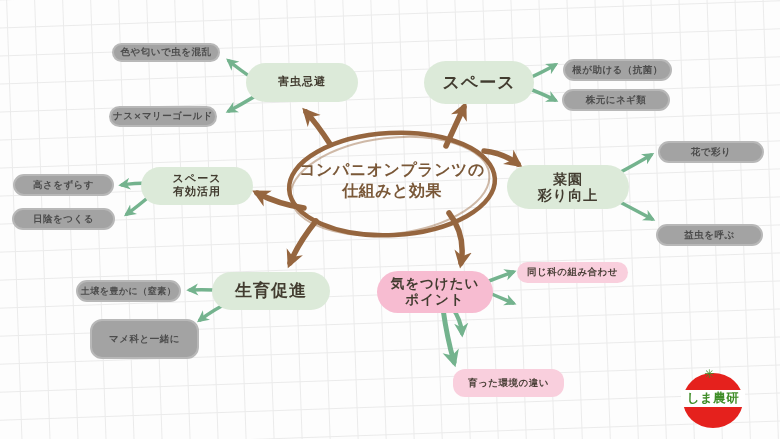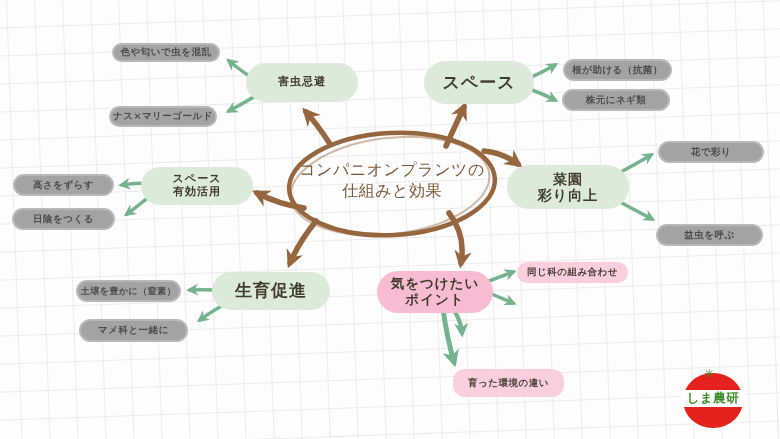--- a/index.html
+++ b/index.html
@@ -27,21 +27,21 @@
     background-image:
       linear-gradient(var(--grid-line) 1px, transparent 1px),
       linear-gradient(90deg, var(--grid-line) 1px, transparent 1px);
     background-size:28px 28px;
     opacity:.55;
     transform:rotate(-2deg);
   }
   .layer{position:absolute;left:0;top:0;width:780px;height:439px;}
   .center-title{
     position:absolute;left:292px;top:160px;width:200px;
-    text-align:center;font-weight:normal;font-size:16px;line-height:1.3;
+    text-align:center;font-weight:bold;font-size:16px;line-height:1.3;
     color:var(--brown-text);letter-spacing:.5px;
   }
   .pill-main{
     position:absolute;display:flex;align-items:center;justify-content:center;
     background:var(--green-node);border-radius:22px;
     font-weight:bold;color:var(--text-dark);text-align:center;
     letter-spacing:1px;line-height:1.15;
   }
   .pill-main.pink{background:var(--pink-node);}
   .pill-sub{
@@ -151,21 +151,21 @@
   <div class="pill-sub" style="left:563px;top:59px;width:109px;height:22px;">根が助ける（抗菌）</div>
   <div class="pill-sub" style="left:562px;top:89px;width:108px;height:22px;">株元にネギ類</div>
 
   <div class="pill-sub" style="left:13px;top:174px;width:101px;height:22px;">高さをずらす</div>
   <div class="pill-sub" style="left:12px;top:208px;width:103px;height:22px;">日陰をつくる</div>
 
   <div class="pill-sub" style="left:658px;top:141px;width:106px;height:22px;">花で彩り</div>
   <div class="pill-sub" style="left:656px;top:224px;width:107px;height:22px;">益虫を呼ぶ</div>
 
   <div class="pill-sub" style="left:76px;top:280px;width:105px;height:22px;font-size:9px;">土壌を豊かに（窒素）</div>
-  <div class="pill-sub" style="left:79px;top:319px;width:109px;height:23px;">マメ科と一緒に</div>
+  <div class="pill-sub" style="left:90px;top:319px;width:109px;height:40px;">マメ科と一緒に</div>
 
   <div class="pill-sub pink" style="left:517px;top:262px;width:111px;height:21px;">同じ科の組み合わせ</div>
   <div class="pill-sub pink" style="left:453px;top:369px;width:111px;height:28px;">育った環境の違い</div>
 
   <div class="logo">
     <div class="logo-circle"></div>
     <div class="logo-stem">✳</div>
     <div class="logo-band">
       <span>しま農研</span>
     </div>

